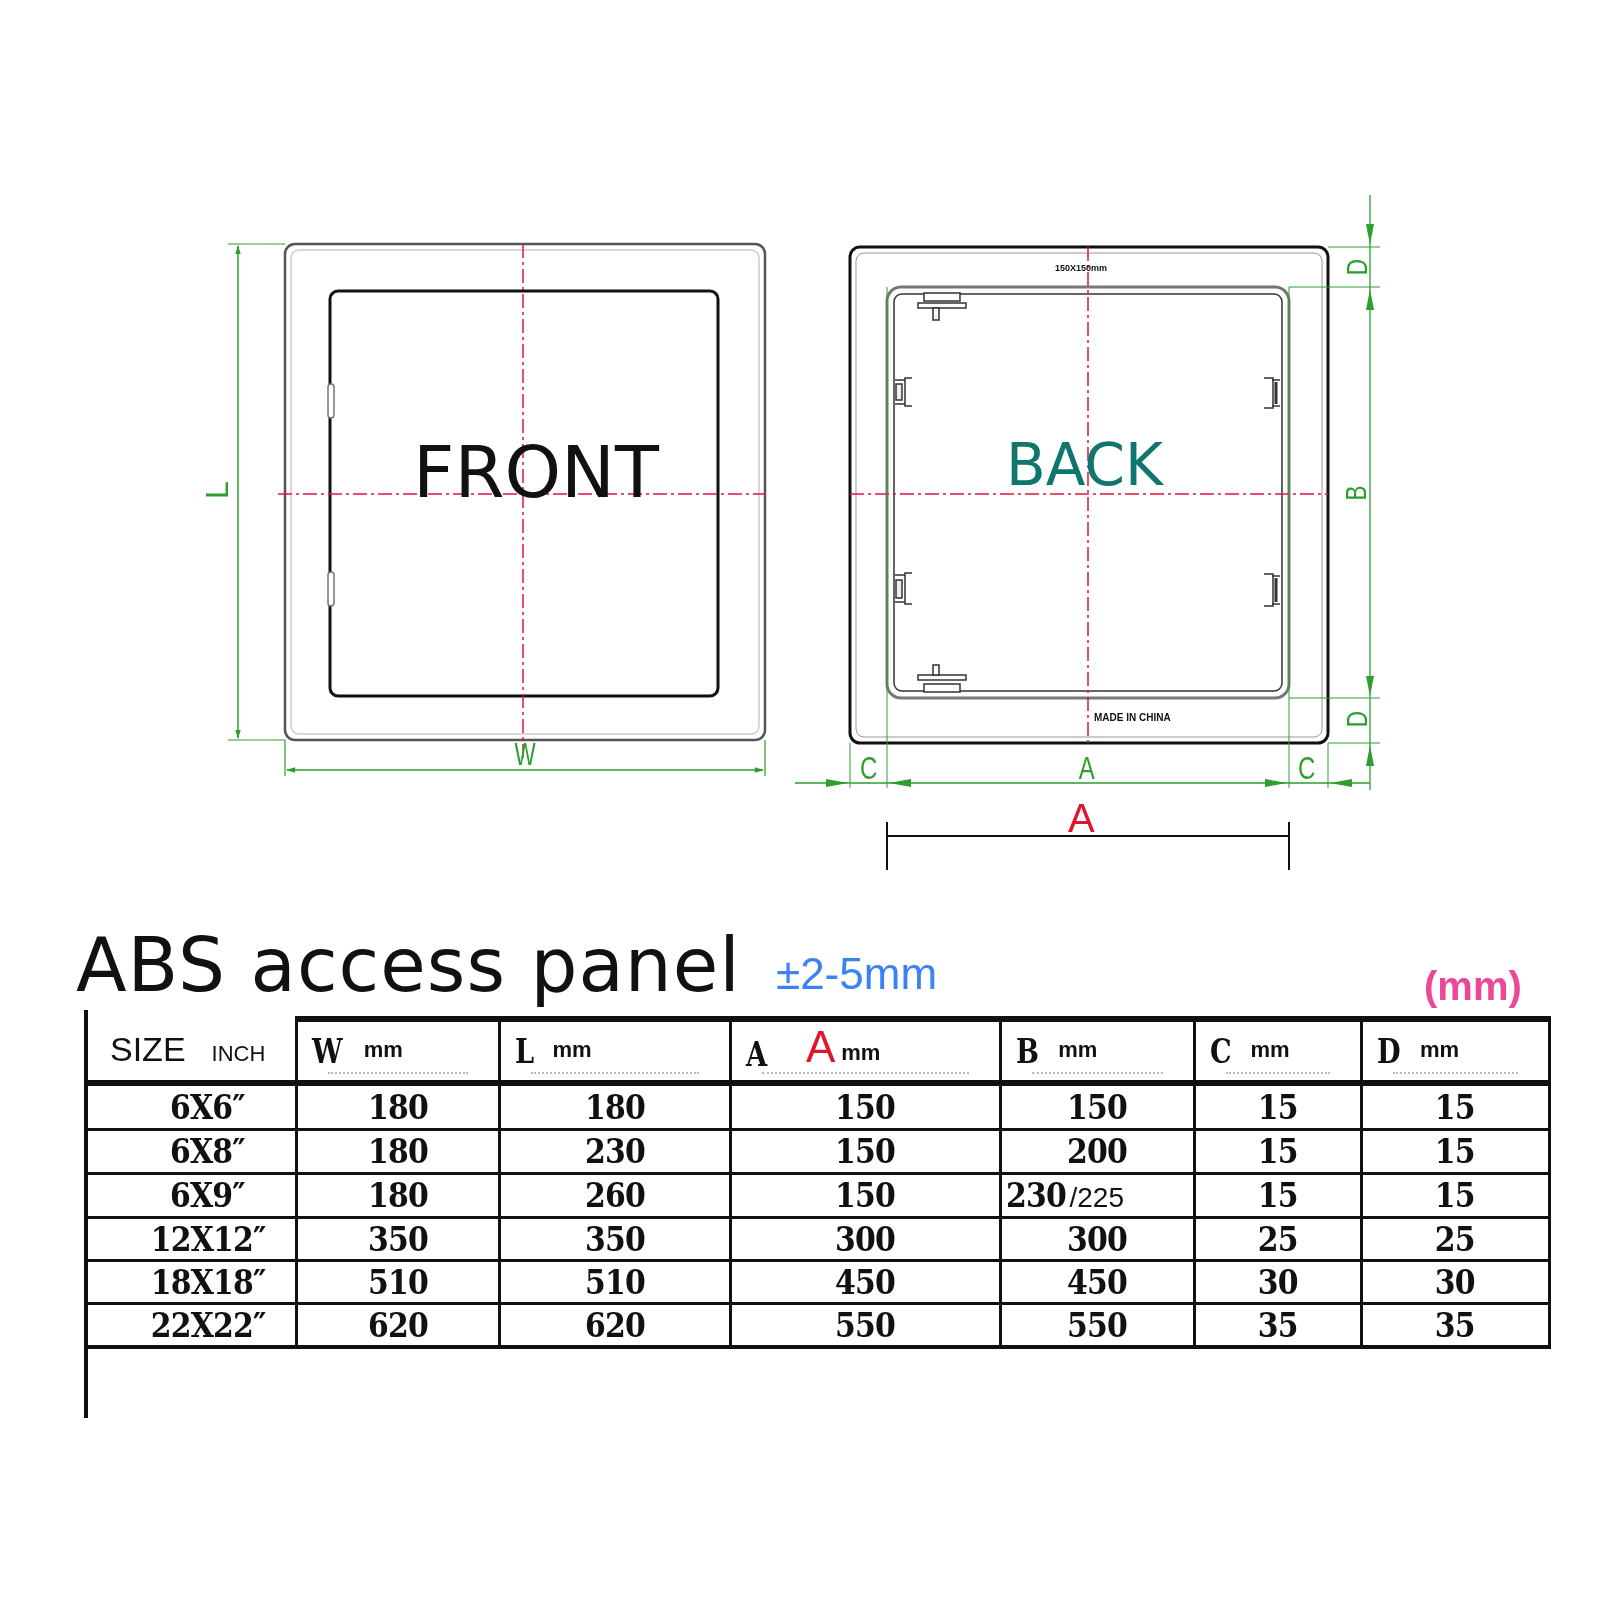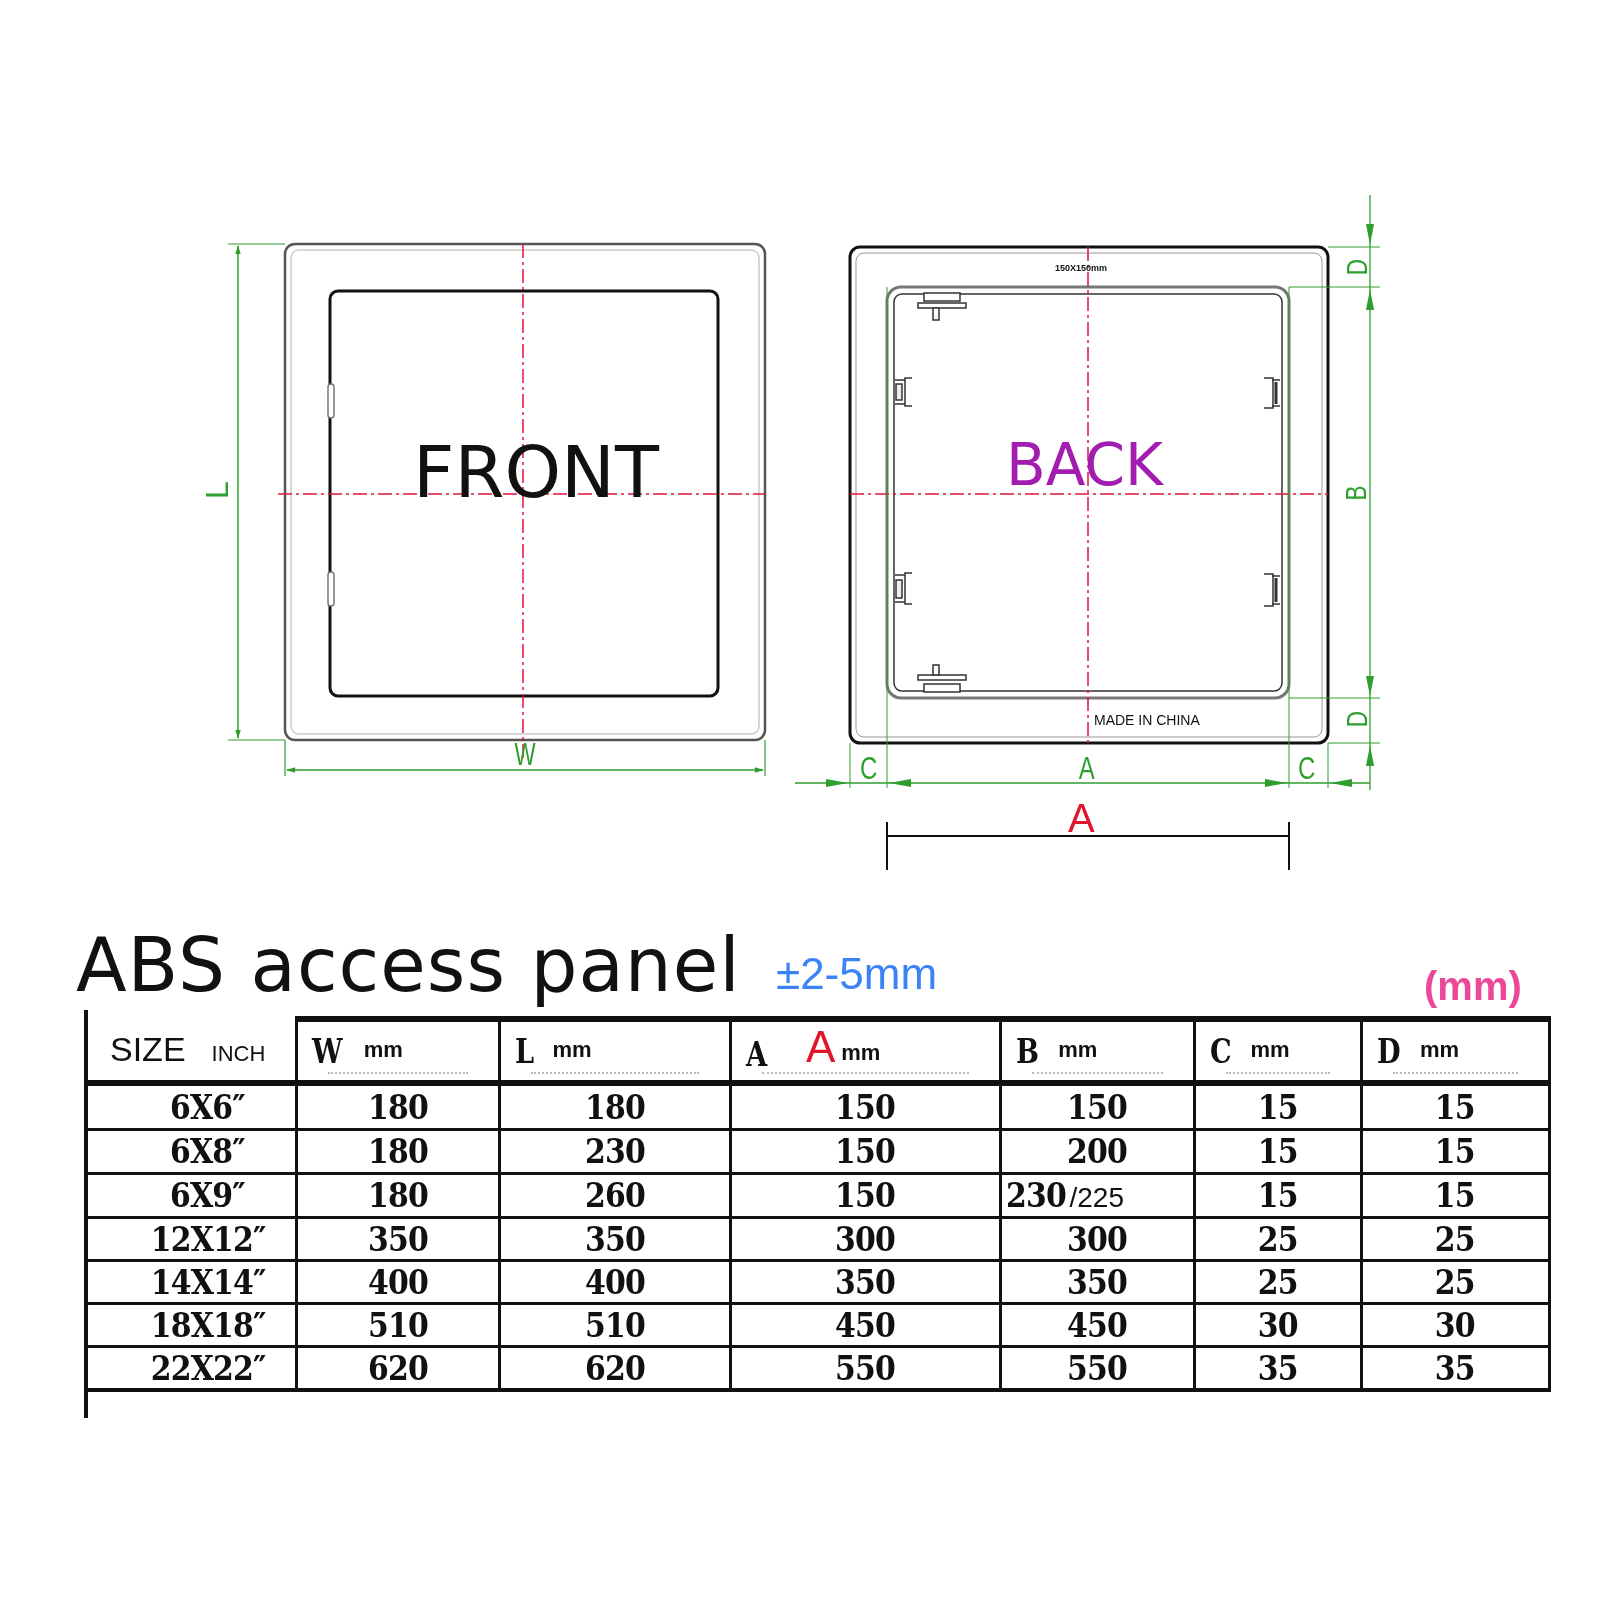--- a/index.html
+++ b/index.html
@@ -129,23 +129,23 @@
     <line x1="887" y1="836" x2="1289" y2="836" stroke="#111" stroke-width="2"></line>
     <line x1="887" y1="822" x2="887" y2="870" stroke="#111" stroke-width="2"></line>
     <line x1="1289" y1="822" x2="1289" y2="870" stroke="#111" stroke-width="2"></line>
   </g>
 </svg>
 
 <div class="abs" style="left:413px; top:436px; font-family:'DejaVu Sans',sans-serif; font-size:72px; color:#111; line-height:1;">FRONT</div>
 <div class="abs" style="left:208px; top:474px; font-family:'Liberation Sans',sans-serif; font-size:32px; color:#2e9e2e; transform:rotate(-90deg); line-height:1;">L</div>
 <div class="abs" style="left:510px; top:738px; font-family:'Liberation Sans',sans-serif; font-size:32px; color:#2e9e2e; transform:scaleX(0.7); line-height:1;">W</div>
 
-<div class="abs" style="left:1006px; top:436px; font-family:'DejaVu Sans',sans-serif; font-size:58px; color:#a21caf; line-height:1;">BACK</div>
+<div class="abs" style="left:1006px; top:436px; font-family:'DejaVu Sans',sans-serif; font-size:58px; color:#0f766e; line-height:1;">BACK</div>
 <div class="abs" style="left:1055px; top:264px; font-family:'Liberation Sans',sans-serif; font-weight:bold; font-size:9px; color:#111; line-height:1;">150X150mm</div>
-<div class="abs" style="left:1050px; top:713px; font-family:'Liberation Sans',sans-serif; font-weight:normal; font-size:14px; color:#111; line-height:1;padding-left:44px;">MADE IN CHINA</div>
+<div class="abs" style="left:1050px; top:713px; font-family:'Liberation Sans',sans-serif; font-weight:bold; font-size:10px; color:#111; line-height:1;padding-left:44px;">MADE IN CHINA</div>
 <div class="abs" style="left:857px; top:752px; font-family:'Liberation Sans',sans-serif; font-size:32px; color:#2e9e2e; transform:scaleX(0.75); line-height:1;">C</div>
 <div class="abs" style="left:1076px; top:752px; font-family:'Liberation Sans',sans-serif; font-size:32px; color:#2e9e2e; transform:scaleX(0.75); line-height:1;">A</div>
 <div class="abs" style="left:1295px; top:752px; font-family:'Liberation Sans',sans-serif; font-size:32px; color:#2e9e2e; transform:scaleX(0.75); line-height:1;">C</div>
 <div class="abs" style="left:1346px; top:252px; font-family:'Liberation Sans',sans-serif; font-size:30px; color:#2e9e2e; transform:rotate(-90deg) scaleX(0.75); line-height:1;">D</div>
 <div class="abs" style="left:1346px; top:478px; font-family:'Liberation Sans',sans-serif; font-size:30px; color:#2e9e2e; transform:rotate(-90deg) scaleX(0.75); line-height:1;">B</div>
 <div class="abs" style="left:1346px; top:704px; font-family:'Liberation Sans',sans-serif; font-size:30px; color:#2e9e2e; transform:rotate(-90deg) scaleX(0.75); line-height:1;">D</div>
 <div class="abs" style="left:1068px; top:798px; font-family:'Liberation Sans',sans-serif; font-size:40px; color:#e0142a; line-height:1;">A</div>
 
 <div class="abs title">ABS access panel</div>
 <div class="abs tolerance">±2-5mm</div>
@@ -206,29 +206,20 @@
     <tr style="height:40px">
       <td class="size"><span class="cellnum">12X12″</span></td>
       <td><span class="cellnum">350</span></td>
       <td><span class="cellnum">350</span></td>
       <td><span class="cellnum">300</span></td>
       <td><span class="cellnum">300</span></td>
       <td><span class="cellnum">25</span></td>
       <td><span class="cellnum">25</span></td>
     </tr>
     <tr style="height:36px">
-      <td class="size"><span class="cellnum">14X14″</span></td>
-      <td><span class="cellnum">400</span></td>
-      <td><span class="cellnum">400</span></td>
-      <td><span class="cellnum">350</span></td>
-      <td><span class="cellnum">350</span></td>
-      <td><span class="cellnum">25</span></td>
-      <td><span class="cellnum">25</span></td>
-    </tr>
-    <tr style="height:36px">
       <td class="size"><span class="cellnum">18X18″</span></td>
       <td><span class="cellnum">510</span></td>
       <td><span class="cellnum">510</span></td>
       <td><span class="cellnum">450</span></td>
       <td><span class="cellnum">450</span></td>
       <td><span class="cellnum">30</span></td>
       <td><span class="cellnum">30</span></td>
     </tr>
     <tr class="last" style="height:42px">
       <td class="size"><span class="cellnum">22X22″</span></td>

